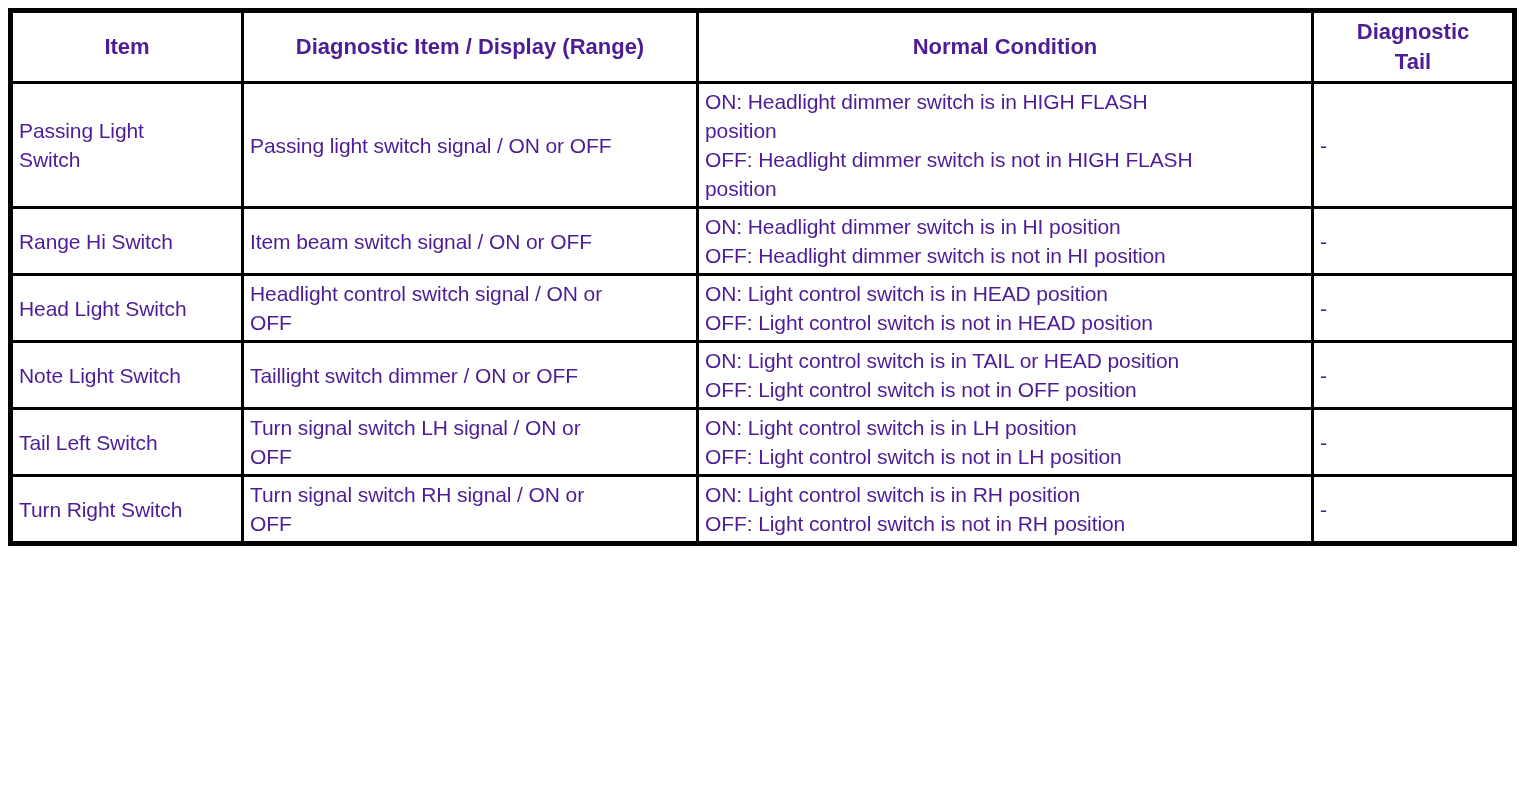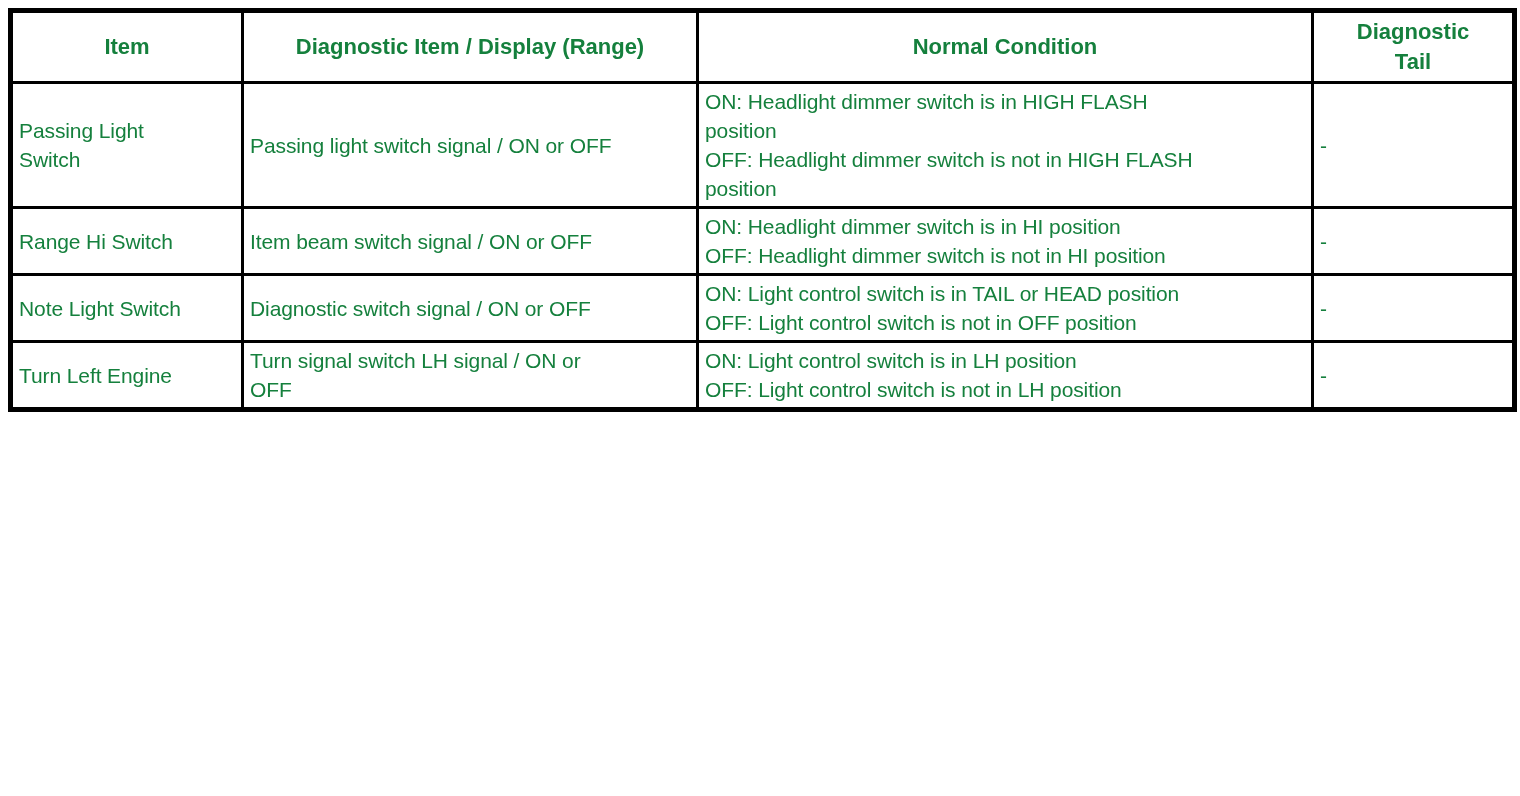--- a/index.html
+++ b/index.html
@@ -7,21 +7,21 @@
     padding: 0;
     background: #ffffff;
   }
   .page {
     width: 1520px;
     height: 796px;
     box-sizing: border-box;
     padding: 8px;
     background: #ffffff;
     font-family: "Liberation Sans", "DejaVu Sans", sans-serif;
-    color: #15803d;
+    color: #4c1d95;
   }
   table.data-table {
     border-collapse: collapse;
     table-layout: fixed;
     width: 1504px;
     border: 5px solid #000000;
     background: #ffffff;
   }
   col.c-item    { width: 232px; }
   col.c-meas    { width: 455px; }
@@ -82,29 +82,45 @@
         <td>-</td>
       </tr>
       <tr>
         <td>Range Hi Switch</td>
         <td>Item beam switch signal / ON or OFF</td>
         <td>ON: Headlight dimmer switch is in HI position
 OFF: Headlight dimmer switch is not in HI position</td>
         <td>-</td>
       </tr>
       <tr>
+        <td>Head Light Switch</td>
+        <td>Headlight control switch signal / ON or
+OFF</td>
+        <td>ON: Light control switch is in HEAD position
+OFF: Light control switch is not in HEAD position</td>
+        <td>-</td>
+      </tr>
+      <tr>
         <td>Note Light Switch</td>
-        <td>Diagnostic switch signal / ON or OFF</td>
+        <td>Taillight switch dimmer / ON or OFF</td>
         <td>ON: Light control switch is in TAIL or HEAD position
 OFF: Light control switch is not in OFF position</td>
         <td>-</td>
       </tr>
       <tr>
-        <td>Turn Left Engine</td>
+        <td>Tail Left Switch</td>
         <td>Turn signal switch LH signal / ON or
 OFF</td>
         <td>ON: Light control switch is in LH position
 OFF: Light control switch is not in LH position</td>
+        <td>-</td>
+      </tr>
+      <tr>
+        <td>Turn Right Switch</td>
+        <td>Turn signal switch RH signal / ON or
+OFF</td>
+        <td>ON: Light control switch is in RH position
+OFF: Light control switch is not in RH position</td>
         <td>-</td>
       </tr>
     </tbody>
   </table>
 </div>
 
 </body></html>

